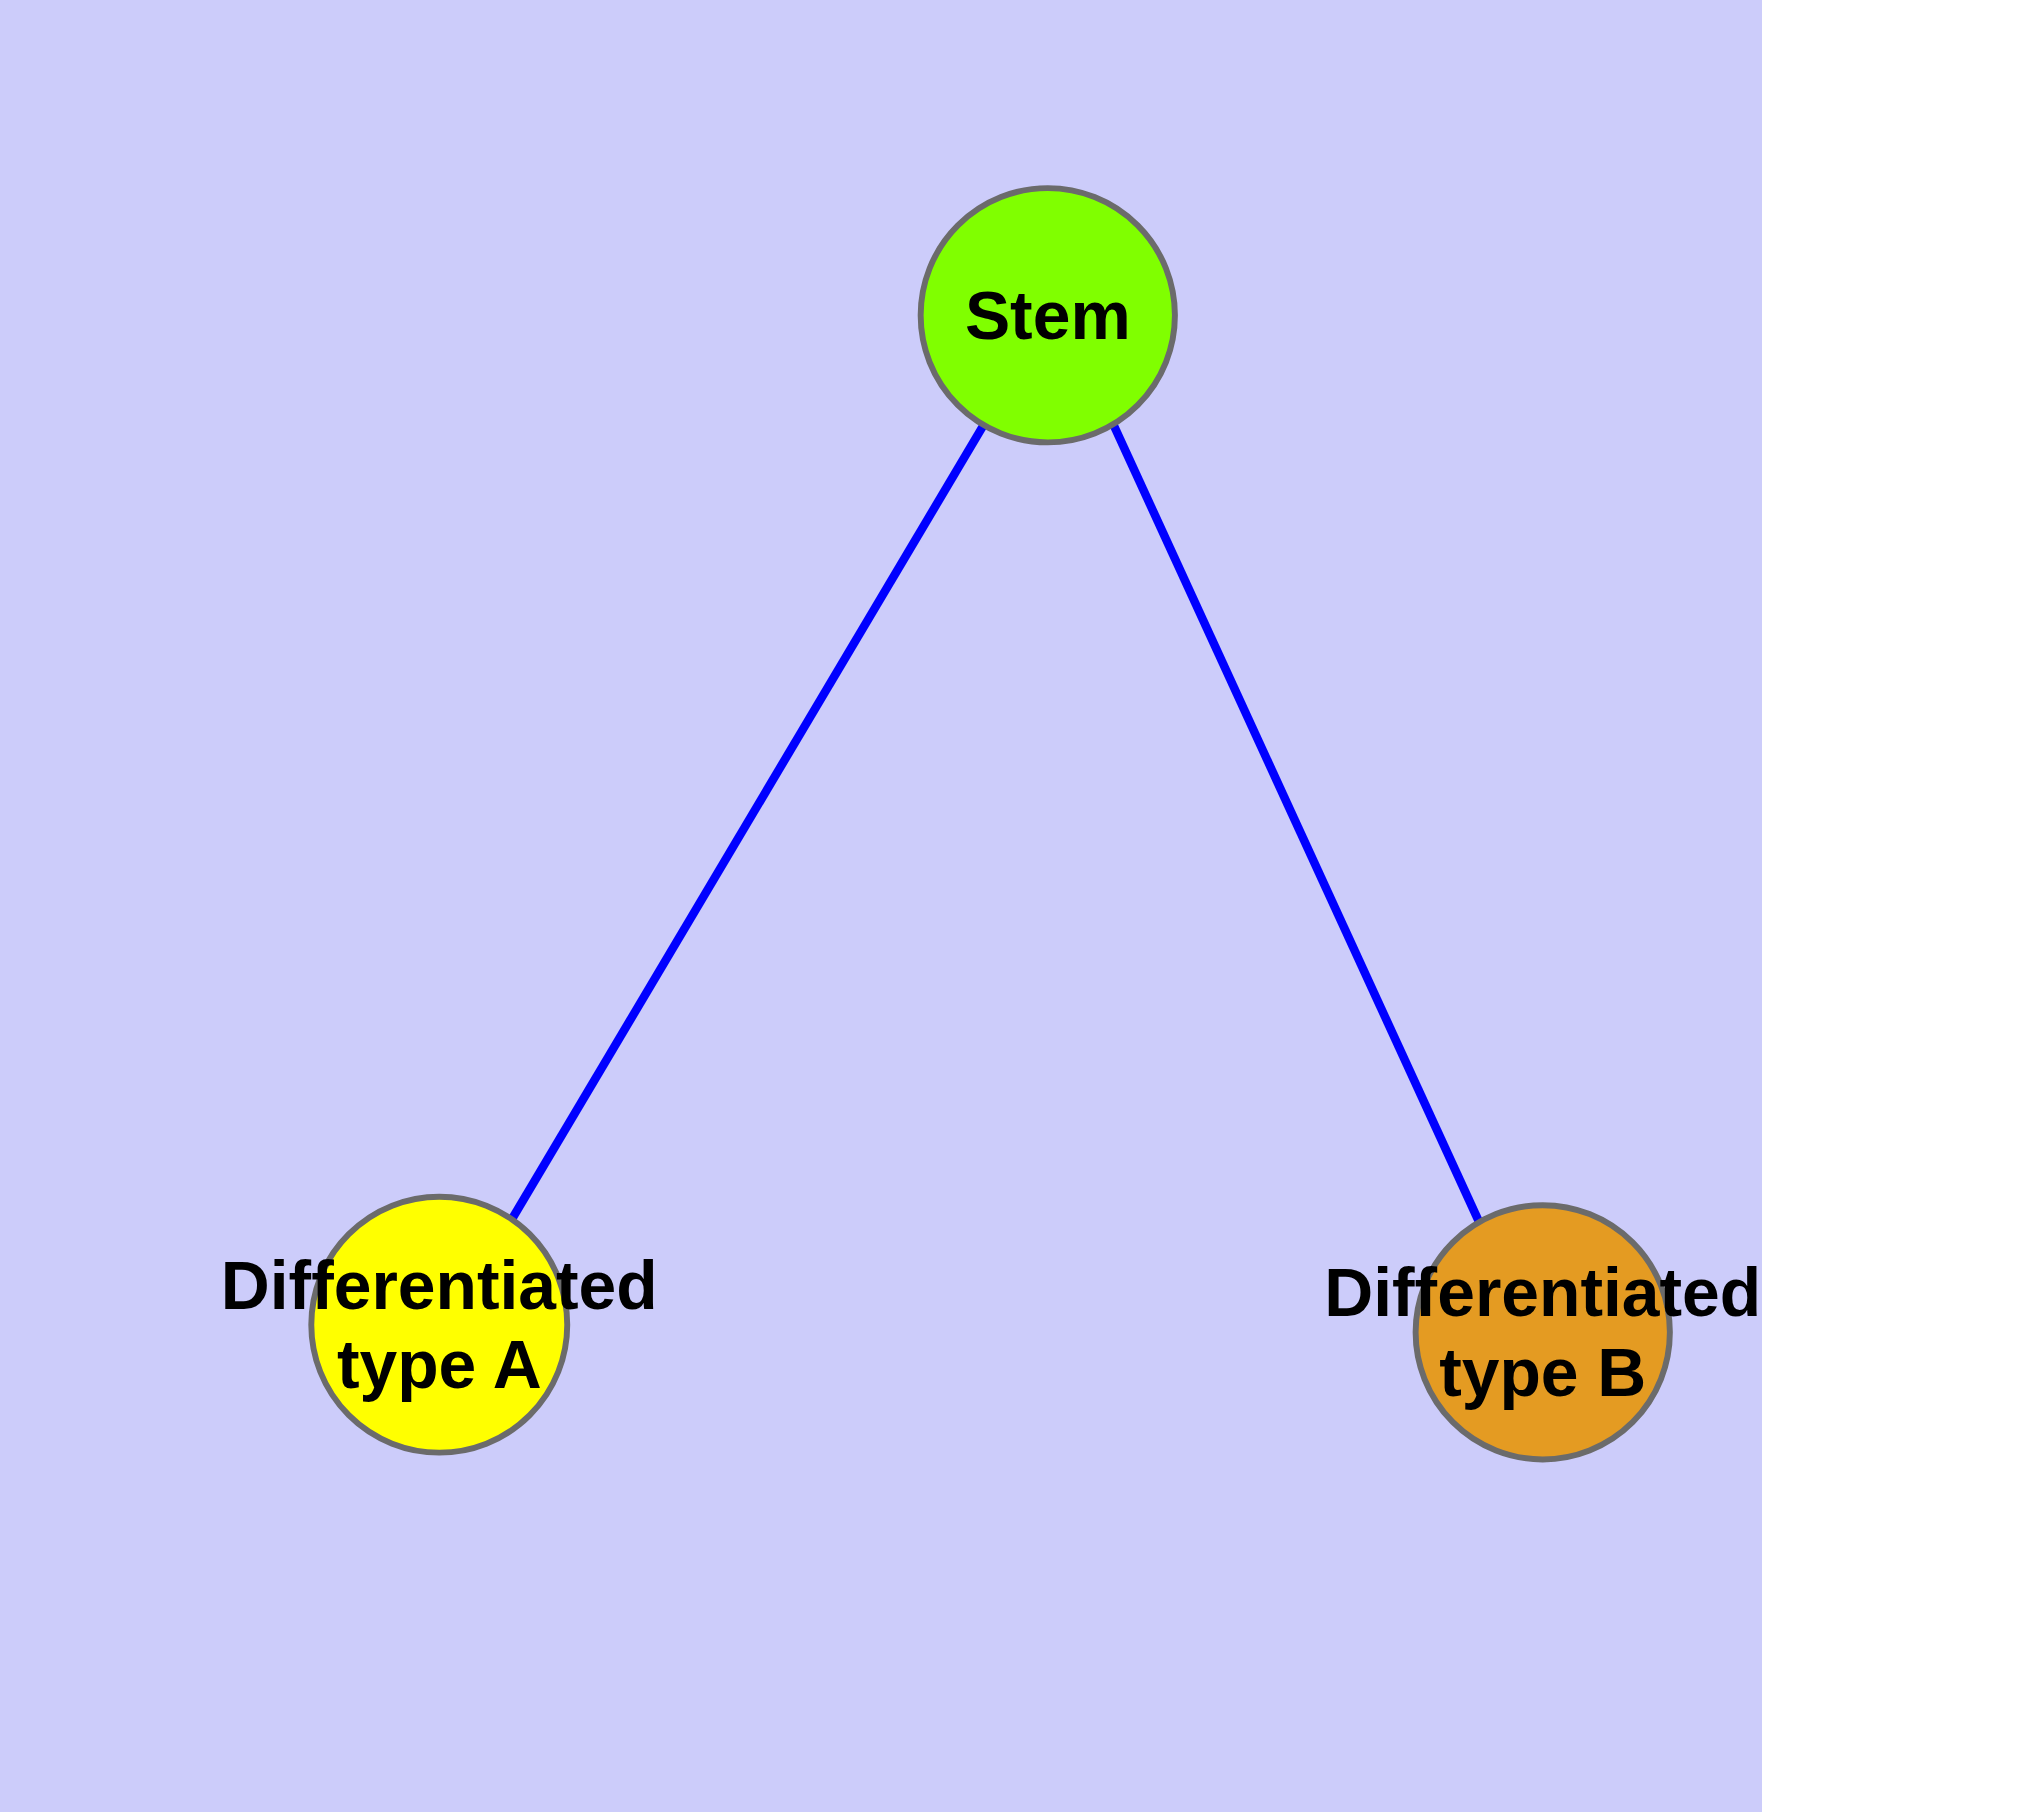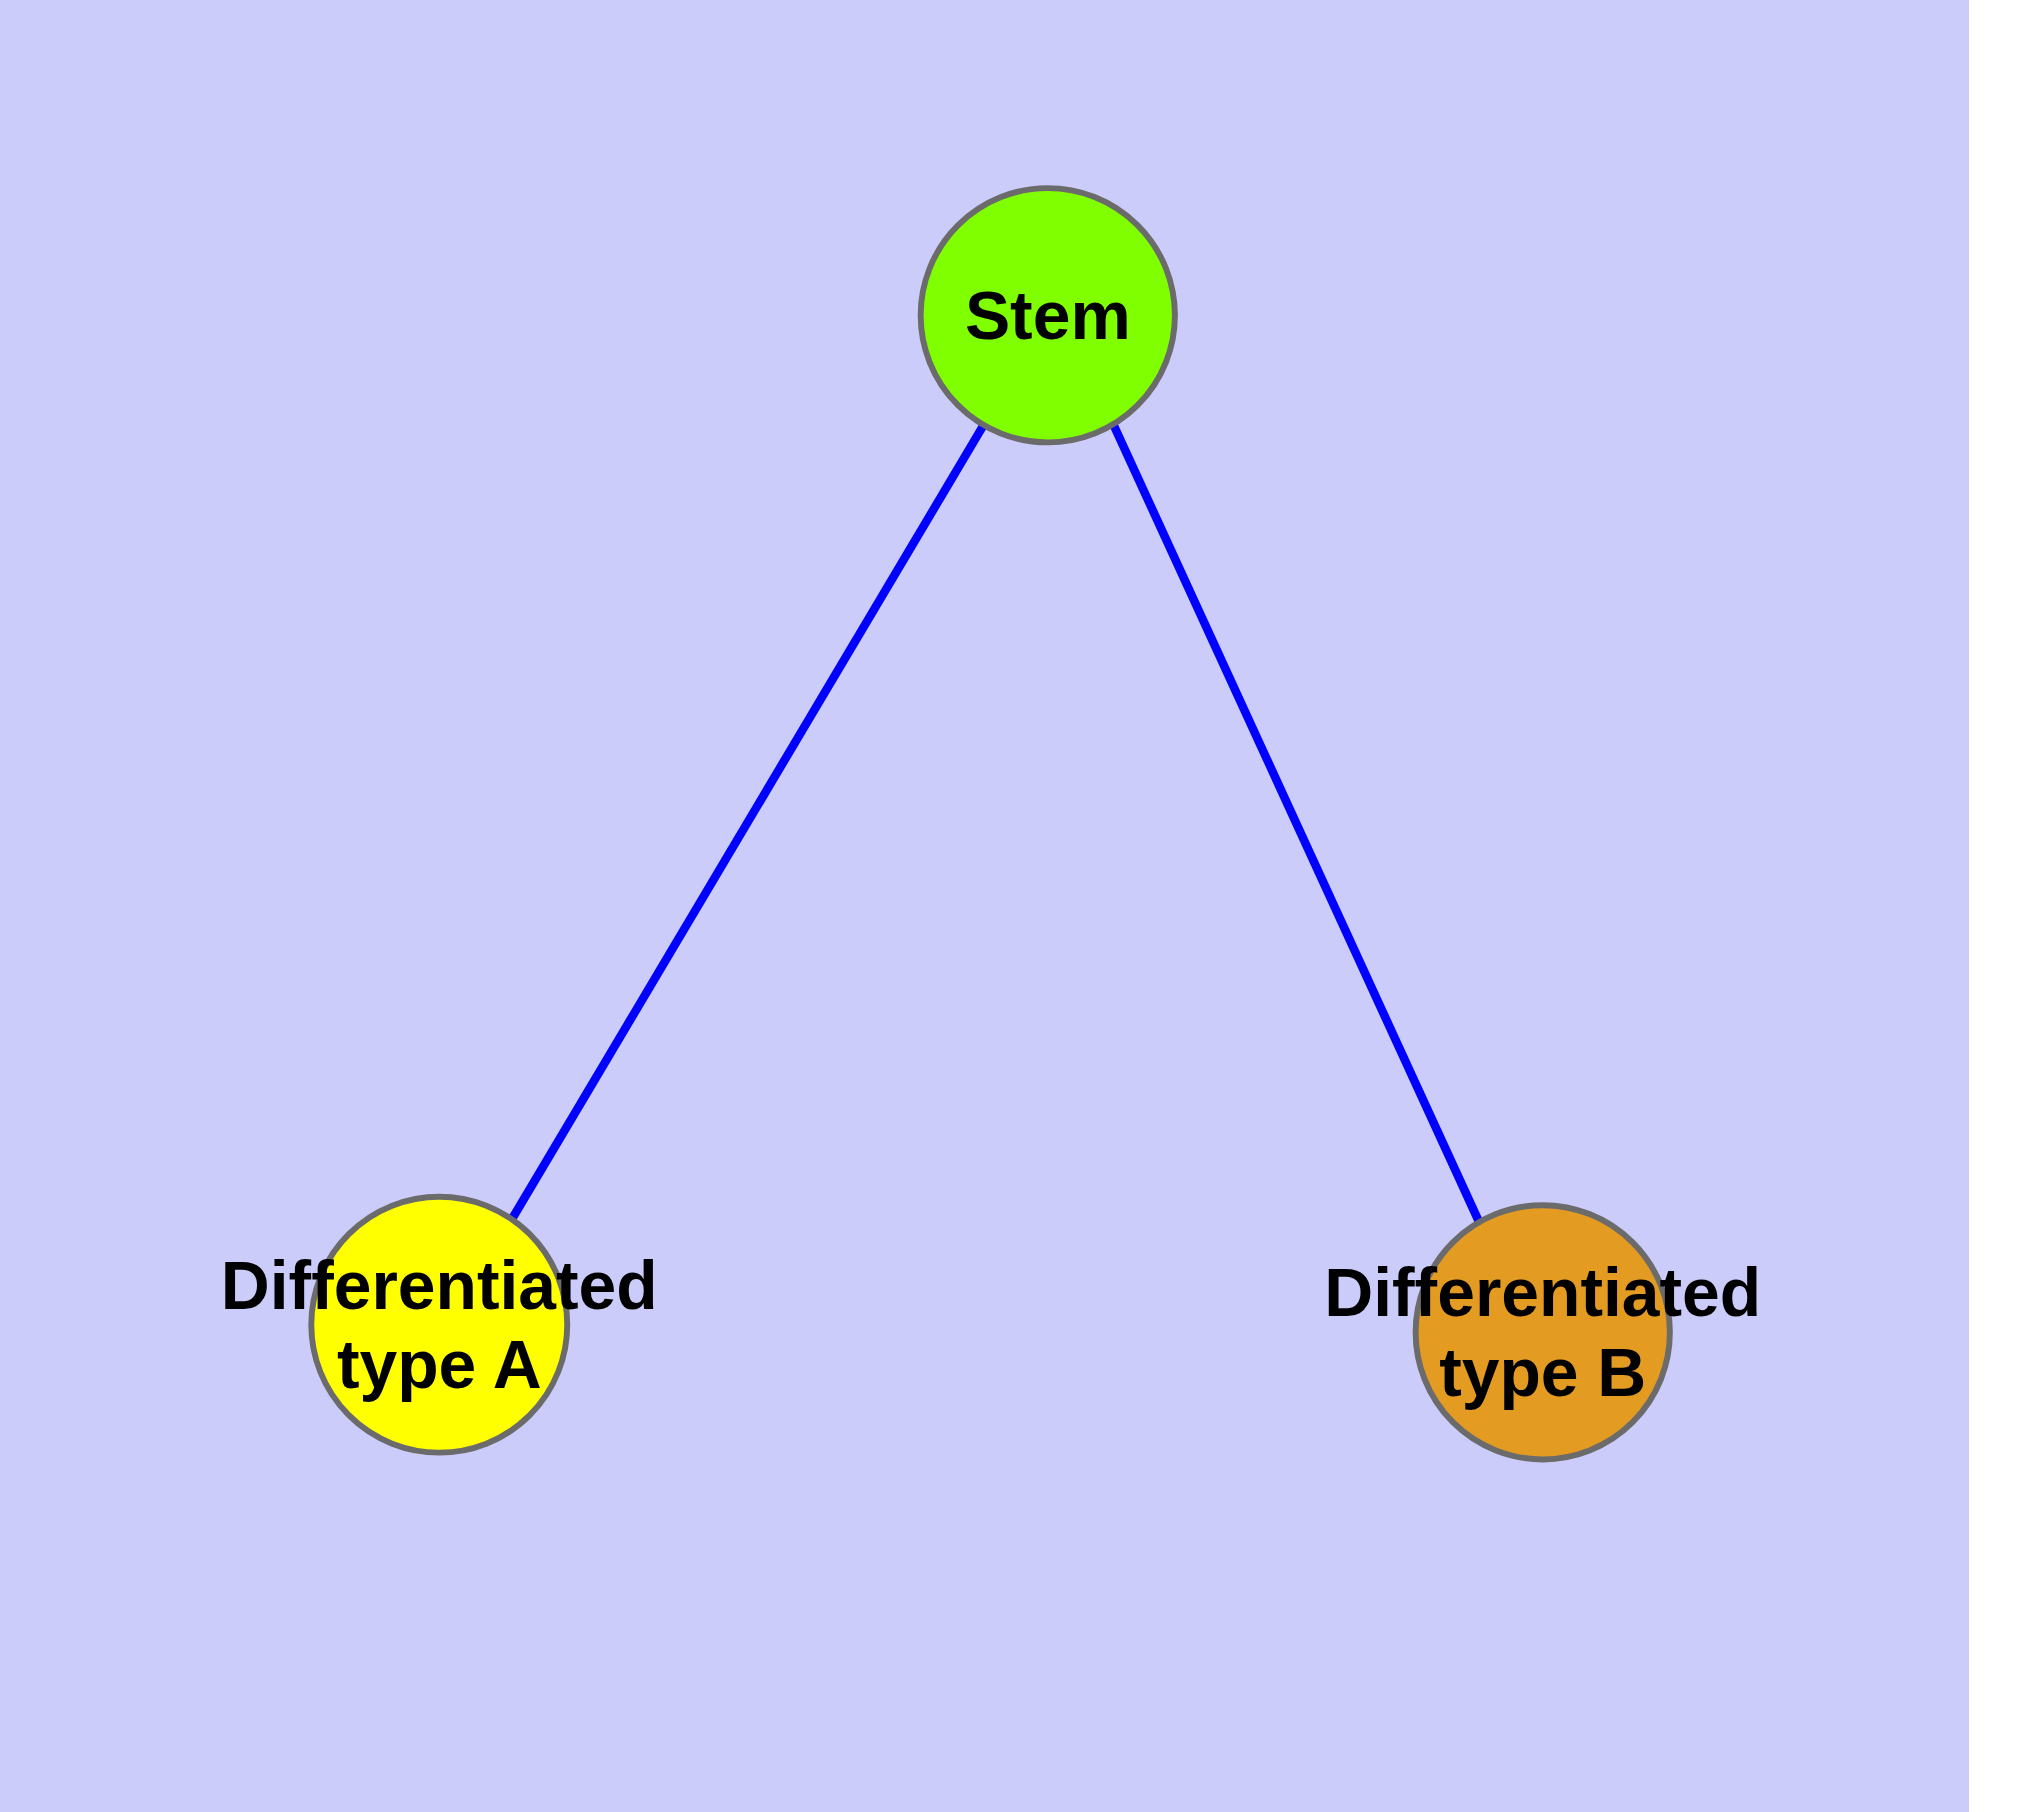--- a/index.html
+++ b/index.html
@@ -30,21 +30,21 @@
     fill: #000000;
     text-anchor: middle;
     dominant-baseline: middle;
     paint-order: normal;
   }
   .edge-line { }
 </style>
 </head>
 <body>
 
-<div id="canvas" style="width: 1969px; height: 1812px; background: rgb(204, 204, 250);">
+<div id="canvas" style="width: 1762px; height: 1812px; background: rgb(204, 204, 250);">
   <svg id="graph-svg" viewBox="0 0 2384 2138" preserveAspectRatio="xMidYMid meet" style="width: 2021px; height: 1812px;">
 
     <g>
       <line class="edge-line" x1="1160" y1="502" x2="604" y2="1438" stroke="#0000ff" stroke-width="10" stroke-linecap="butt"></line>
       <line class="edge-line" x1="1313" y1="500" x2="1745" y2="1442" stroke="#0000ff" stroke-width="10" stroke-linecap="butt"></line>
     </g>
 
     <g>
       <circle class="node-circle" cx="1236" cy="372" r="150" fill="#80ff00" stroke="#6b6b6b" stroke-width="7"></circle>
       <circle class="node-circle" cx="518" cy="1563" r="151" fill="#ffff00" stroke="#6b6b6b" stroke-width="7"></circle>

